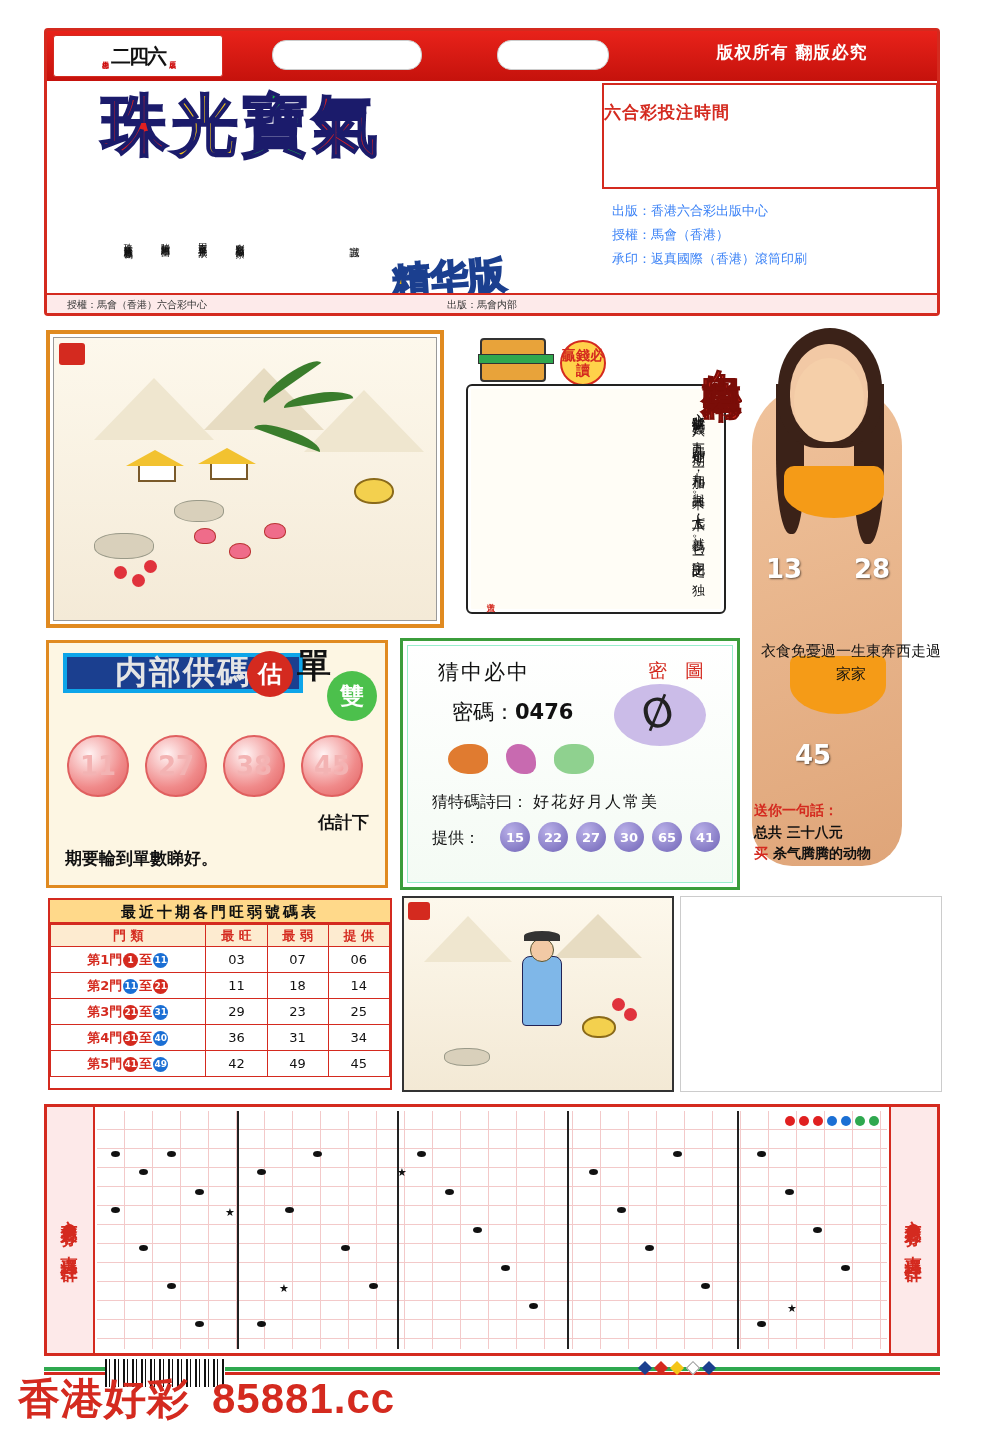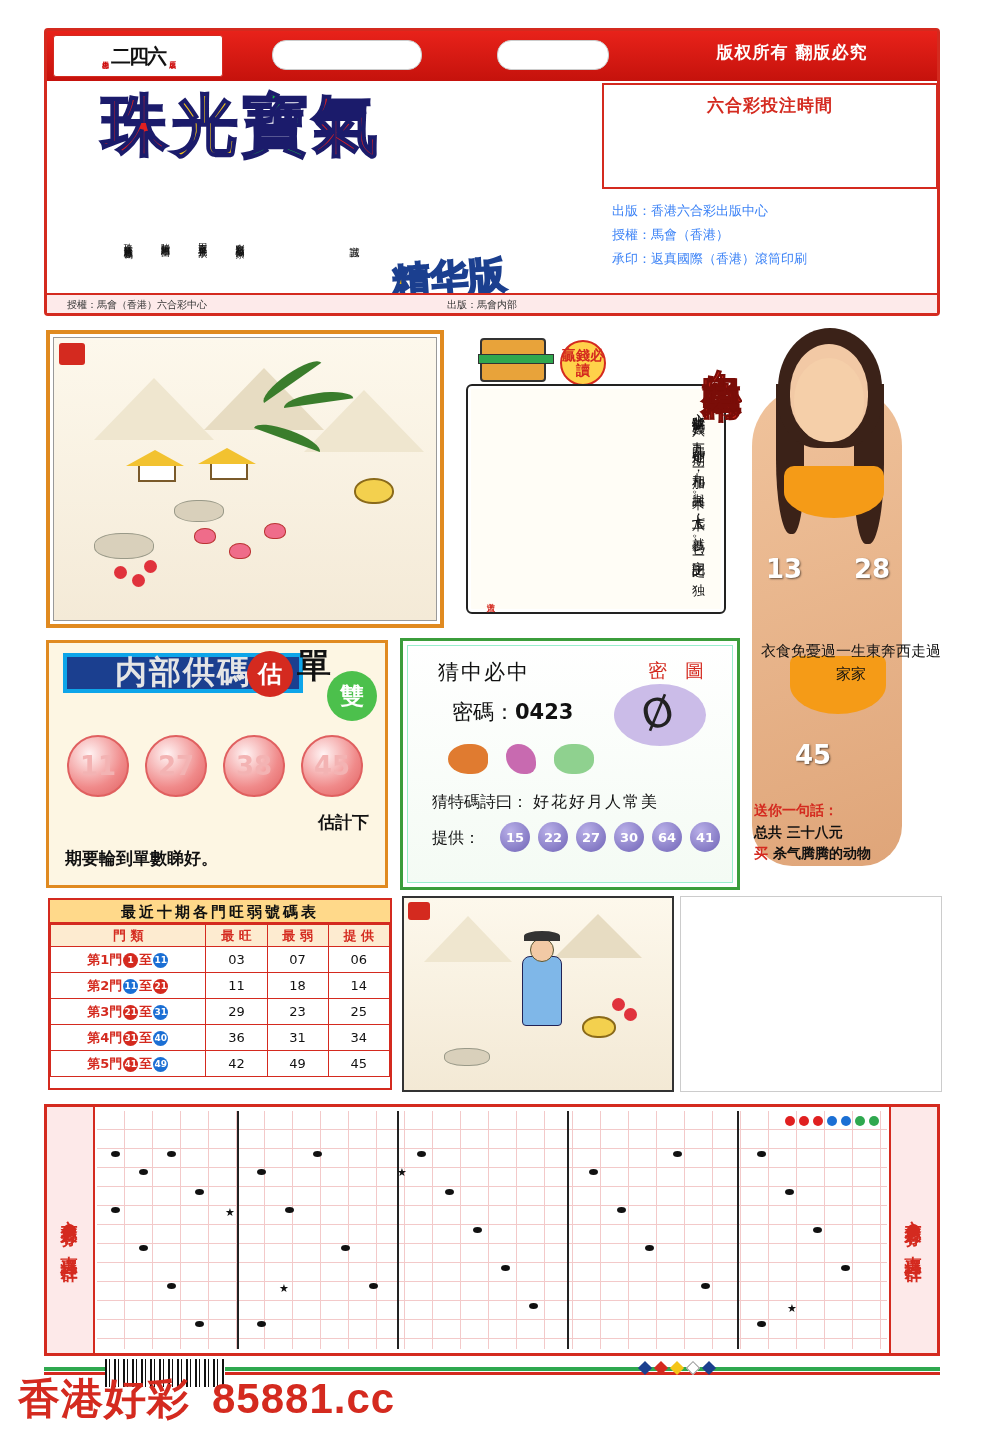--- a/index.html
+++ b/index.html
@@ -92,22 +92,22 @@
   .hdr-chengyan {
     position: absolute; left: 300px; top: 208px;
     writing-mode: vertical-rl; text-orientation: upright;
     font-size: 10px; color: #111;
   }
   .hdr-redbox {
     position: absolute; left: 555px; top: 52px; width: 336px; height: 106px;
     border: 2px solid #d42a1f; background: #fff;
   }
   .hdr-redbox-title {
-    text-align: center; color: #d42a1f; font-size: 17px; font-weight: bold;
-    margin-top: 9px; letter-spacing: 1px;
+    color: #d42a1f; font-size: 17px; font-weight: bold;
+    margin-top: 16px; letter-spacing: 1px;
   }
   .hdr-pub {
     position: absolute; left: 565px; top: 168px; width: 330px;
     font-size: 13px; line-height: 1.85; color: #3b82f6;
   }
   .hdr-bottombar {
     position: absolute; left: 0; bottom: 0; width: 100%; height: 20px;
     background: #fdeaea; border-top: 2px solid #d42a1f;
     font-size: 10px; color: #333;
   }
@@ -503,38 +503,38 @@
     <div class="gm-note1">估計下</div>
     <div class="gm-note2">期要輪到單數睇好。</div>
   </div>
 
   <div class="caizhong">
     <div class="cz-inner">
       <div class="cz-title">猜中必中</div>
       <div class="cz-mitu">密 圖</div>
       <div class="cz-symbol"></div>
       <div class="cz-pwd">
-        <span>密碼：</span><b>0423</b>
+        <span>密碼：</span><b>0476</b>
       </div>
       <div class="cz-animals">
         <div class="an an1"></div>
         <div class="an an2"></div>
         <div class="an an3"></div>
       </div>
       <div class="cz-poem">
         <span>猜特碼詩曰：</span>
         <span class="ans">好花好月人常美</span>
       </div>
       <div class="cz-provide">提供：</div>
       <div class="cz-nums">
         <div class="cz-num">15</div>
         <div class="cz-num">22</div>
         <div class="cz-num">27</div>
         <div class="cz-num">30</div>
-        <div class="cz-num">64</div>
+        <div class="cz-num">65</div>
         <div class="cz-num">41</div>
       </div>
     </div>
   </div>
 
   <div class="tablebox">
     <div class="tb-title">最近十期各門旺弱號碼表</div>
     <table class="mt">
       <tbody>
           <tr>

